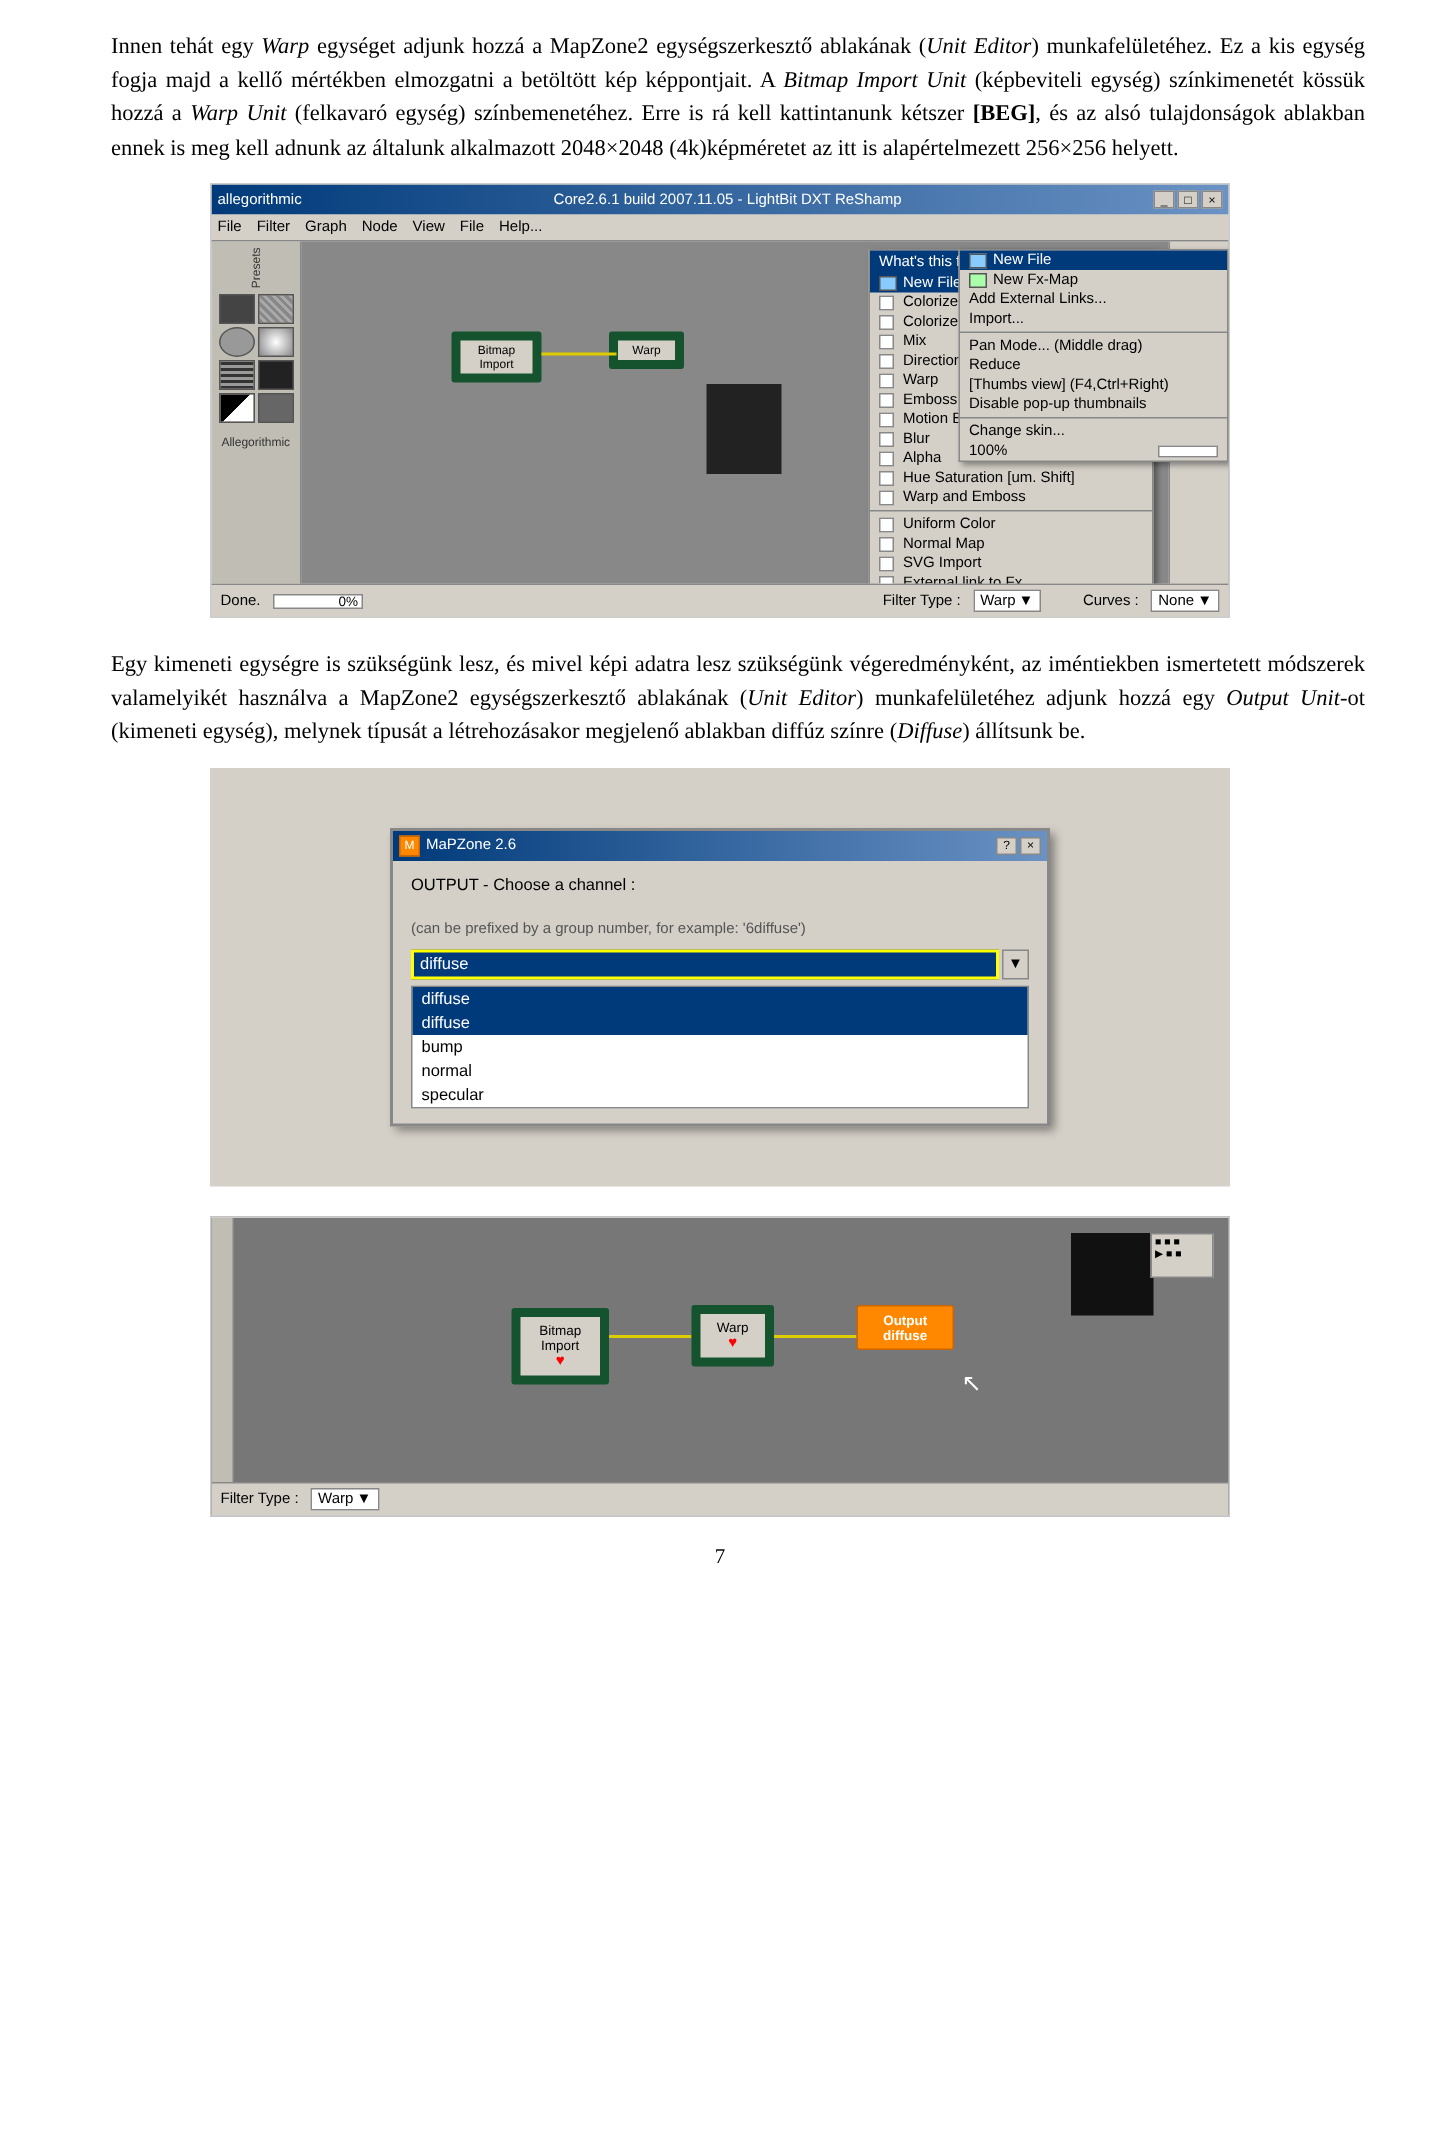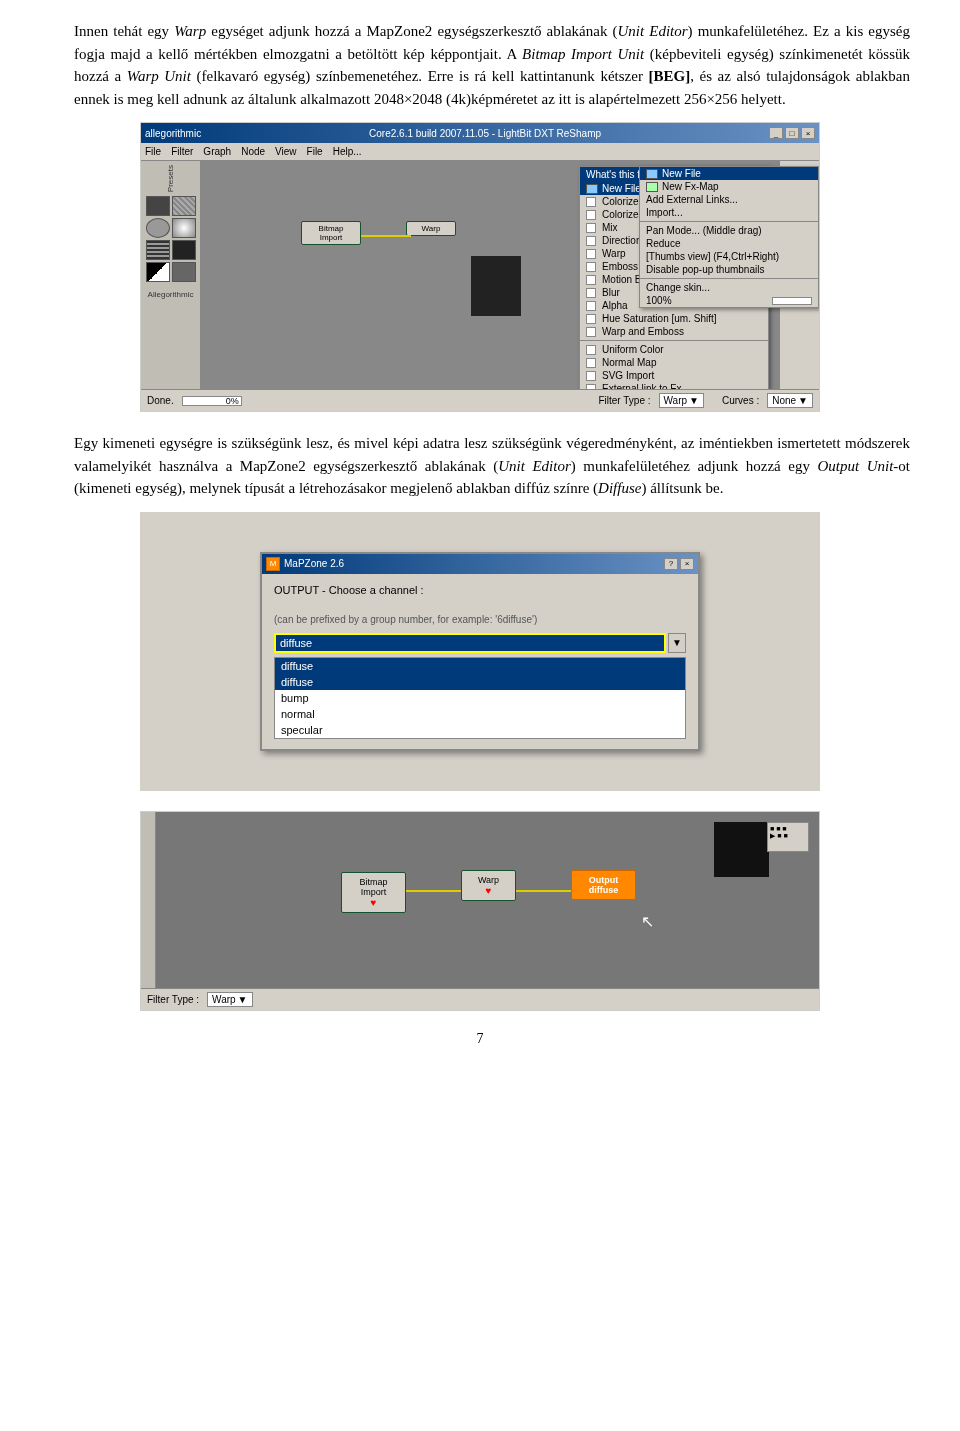--- a/index.html
+++ b/index.html
@@ -114,21 +114,21 @@
     .thumb.light { background: #bbb; }
     .main-canvas {
       flex: 1;
       background: #888;
       position: relative;
       overflow: hidden;
     }
     .canvas-node {
       position: absolute;
       background: #d4d0c8;
-      border: 1px solid #14532d;
+      border: 6px solid #14532d;
       padding: 2px 4px;
       font-family: Arial, sans-serif;
       font-size: 9px;
       border-radius: 2px;
     }
     .context-menu {
       position: absolute;
       top: 10px;
       right: 5px;
       background: #d4d0c8;
@@ -532,21 +532,21 @@
     <span class="done-text">Done.</span>
     <div style="width: 60px; height: 10px; background: white; border: 1px solid #888; position: relative;">
       <span style="position: absolute; right: 2px; top: -1px; font-size: 9px; font-family: Arial;">0%</span>
     </div>
     <span style="flex: 1;"></span>
     <span class="filter-label">Filter Type :</span>
     <div class="filter-combo">
       <span>Warp</span>
       <span>▼</span>
     </div>
-    <span style="margin-left: 10px;">Curves :</span>
+    <span style="margin-left: 20px;">Curves :</span>
     <div class="filter-combo">
       <span>None</span>
       <span>▼</span>
     </div>
   </div>
 </div>
 
 <div class="text-block">
   <span>
     Egy kimeneti egységre is szükségünk lesz, és mivel képi adatra lesz szükségünk végeredményként, az iméntiekben ismertetett módszerek valamelyikét használva a MapZone2 egységszerkesztő ablakának (<em>Unit Editor</em>) munkafelületéhez adjunk hozzá egy <em>Output Unit</em>-ot (kimeneti egység), melynek típusát a létrehozásakor megjelenő ablakban diffúz színre (<em>Diffuse</em>) állítsunk be.

